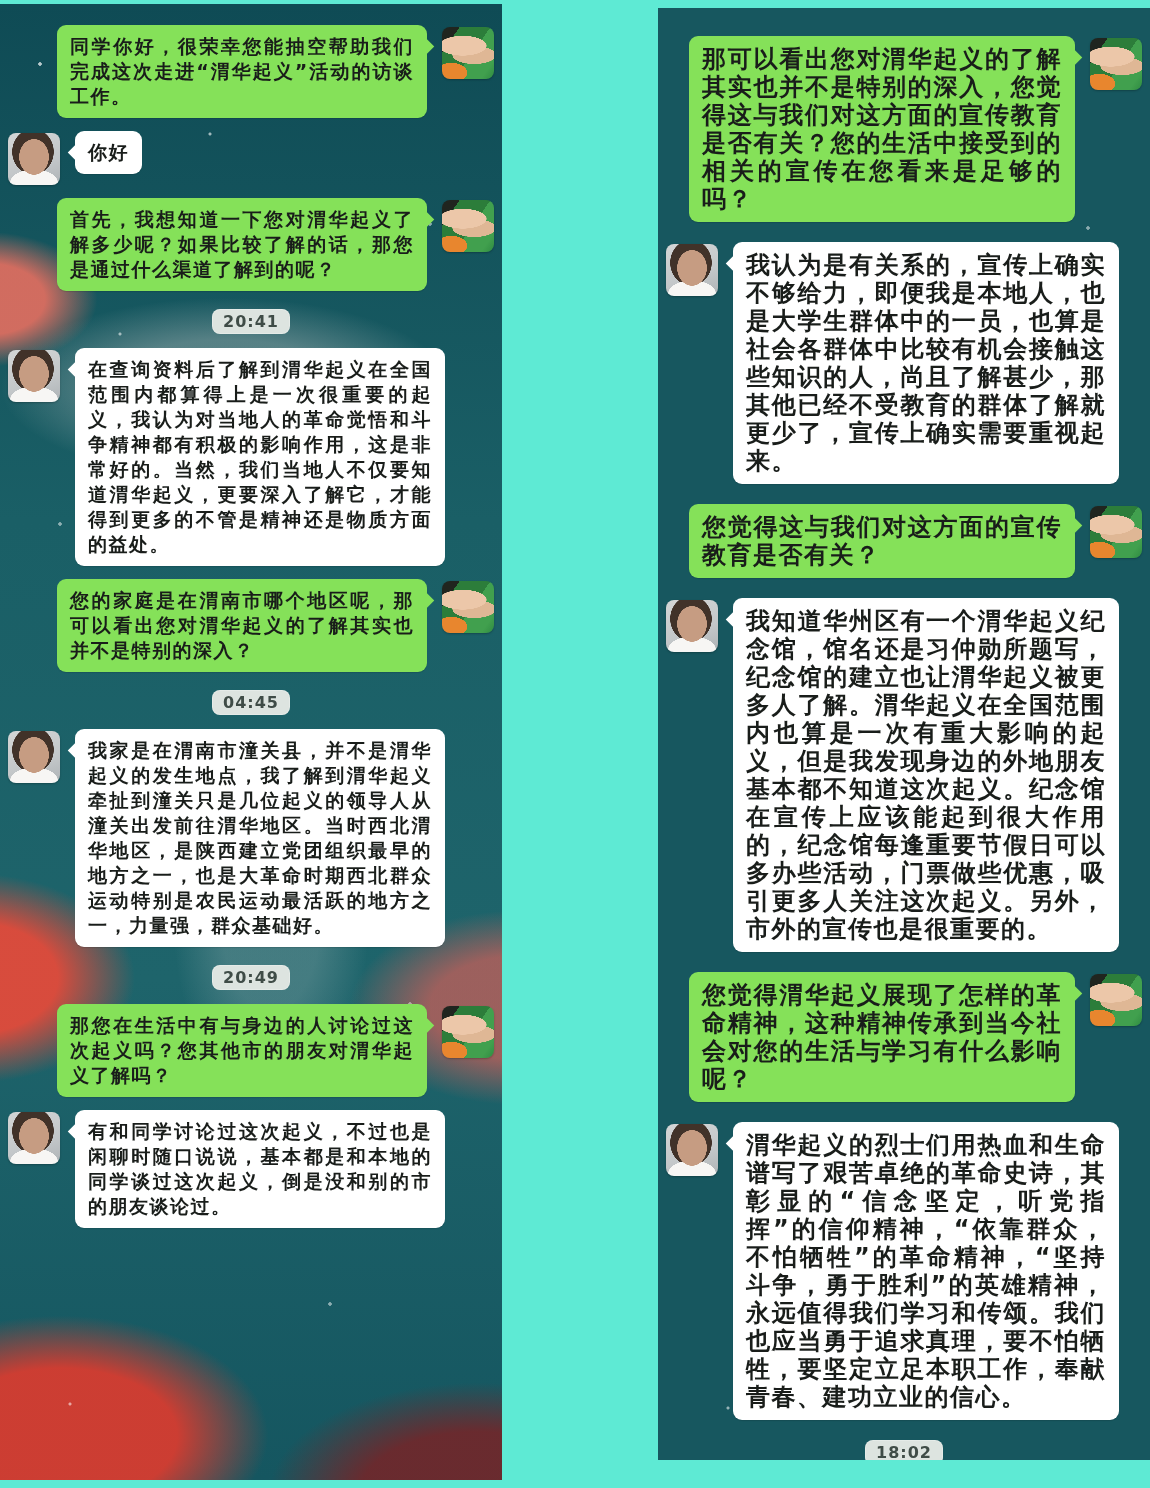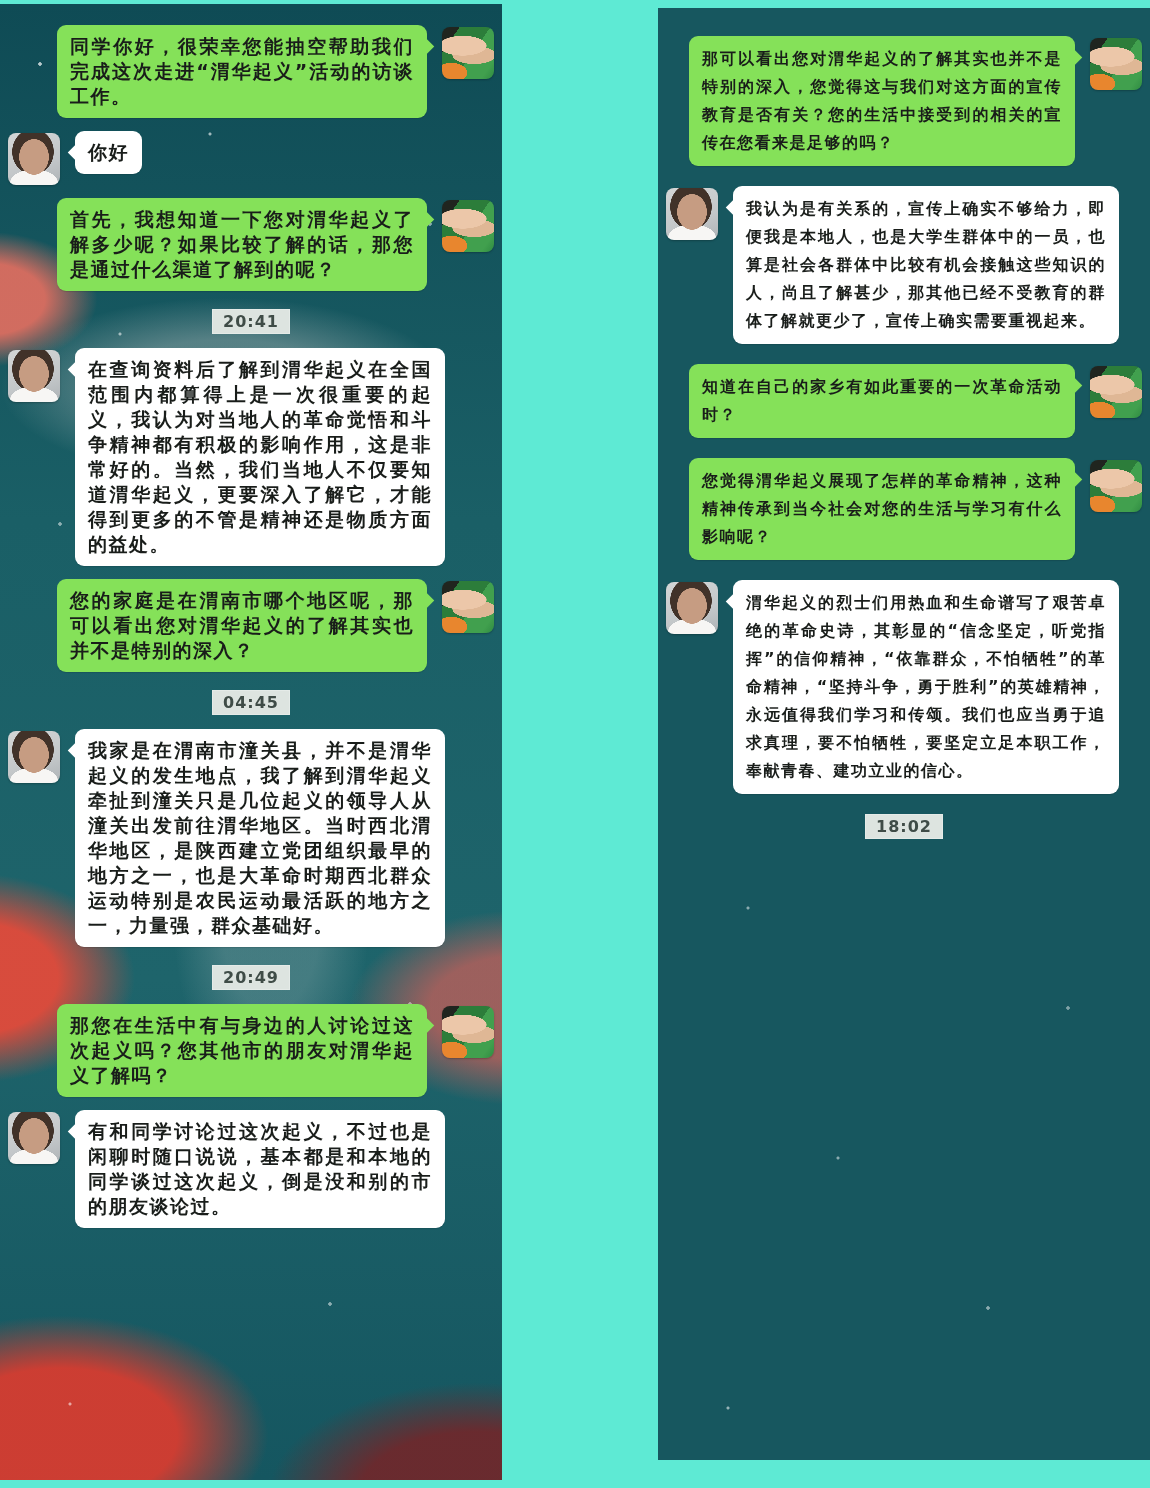--- a/index.html
+++ b/index.html
@@ -58,27 +58,27 @@
           font-size:19px;line-height:25px;letter-spacing:1.5px;color:#191d1a;
           font-weight:600;word-break:break-all;text-align:justify;
           box-shadow:0 1px 1px rgba(0,0,0,.12);}
   .bubble::before{content:'';position:absolute;top:16px;width:11px;height:11px;
           transform:rotate(45deg);background:inherit;}
   .row.sent .bubble::before{right:-5px;}
   .row.received .bubble::before{left:-5px;}
   .bubble.sent{background:#85e159;}
   .bubble.received{background:#ffffff;}
 
-  #phone-right .bubble{max-width:360px;font-size:16px;line-height:28px;}
+  #phone-right .bubble{max-width:360px;font-size:24px;line-height:28px;}
   #phone-right .row{margin:20px 0;}
 
   
   .time-row{display:flex;justify-content:center;margin:18px 0 14px 0;}
   .time-chip{background:#dde4e0;color:#3f4c47;font-size:16px;font-weight:600;
-             letter-spacing:1px;padding:3px 11px;border-radius:0;
+             letter-spacing:1px;padding:3px 11px;border-radius:8px;
              box-shadow:0 0 0 1px rgba(255,255,255,.25) inset;}
 
   
   .avatar-receiver{background:
       radial-gradient(ellipse 15px 18px at 50% 46%, #c69c82 0 98%, transparent 100%),
       radial-gradient(ellipse 24px 13px at 50% 95%, #f7f6f4 0 98%, transparent 100%),
       radial-gradient(ellipse 21px 23px at 48% 36%, #413229 0 98%, transparent 100%),
       linear-gradient(160deg,#d4d6d6 0%,#c3c7c9 60%,#aeb3b6 100%);}
   .avatar-sender{background:
       radial-gradient(ellipse 24px 10px at 40% 36%, #ecc7a9 0 98%, transparent 100%),
@@ -139,22 +139,26 @@
     <div class="body-pad">
         <div class="row sent">
           <div class="bubble sent">那可以看出您对渭华起义的了解其实也并不是特别的深入，您觉得这与我们对这方面的宣传教育是否有关？您的生活中接受到的相关的宣传在您看来是足够的吗？</div>
           <div class="avatar avatar-sender"></div>
         </div>
         <div class="row received">
           <div class="avatar avatar-receiver"></div>
           <div class="bubble received">我认为是有关系的，宣传上确实不够给力，即便我是本地人，也是大学生群体中的一员，也算是社会各群体中比较有机会接触这些知识的人，尚且了解甚少，那其他已经不受教育的群体了解就更少了，宣传上确实需要重视起来。</div>
         </div>
         <div class="row sent">
-          <div class="bubble sent">知道在自己的家乡有如此重要的一次革命活动时？</div>
+          <div class="bubble sent">您觉得这与我们对这方面的宣传教育是否有关？</div>
           <div class="avatar avatar-sender"></div>
+        </div>
+        <div class="row received">
+          <div class="avatar avatar-receiver"></div>
+          <div class="bubble received">我知道华州区有一个渭华起义纪念馆，馆名还是习仲勋所题写，纪念馆的建立也让渭华起义被更多人了解。渭华起义在全国范围内也算是一次有重大影响的起义，但是我发现身边的外地朋友基本都不知道这次起义。纪念馆在宣传上应该能起到很大作用的，纪念馆每逢重要节假日可以多办些活动，门票做些优惠，吸引更多人关注这次起义。另外，市外的宣传也是很重要的。</div>
         </div>
         <div class="row sent">
           <div class="bubble sent">您觉得渭华起义展现了怎样的革命精神，这种精神传承到当今社会对您的生活与学习有什么影响呢？</div>
           <div class="avatar avatar-sender"></div>
         </div>
         <div class="row received">
           <div class="avatar avatar-receiver"></div>
           <div class="bubble received">渭华起义的烈士们用热血和生命谱写了艰苦卓绝的革命史诗，其彰显的“信念坚定，听党指挥”的信仰精神，“依靠群众，不怕牺牲”的革命精神，“坚持斗争，勇于胜利”的英雄精神，永远值得我们学习和传颂。我们也应当勇于追求真理，要不怕牺牲，要坚定立足本职工作，奉献青春、建功立业的信心。</div>
         </div>
         <div class="time-row">

